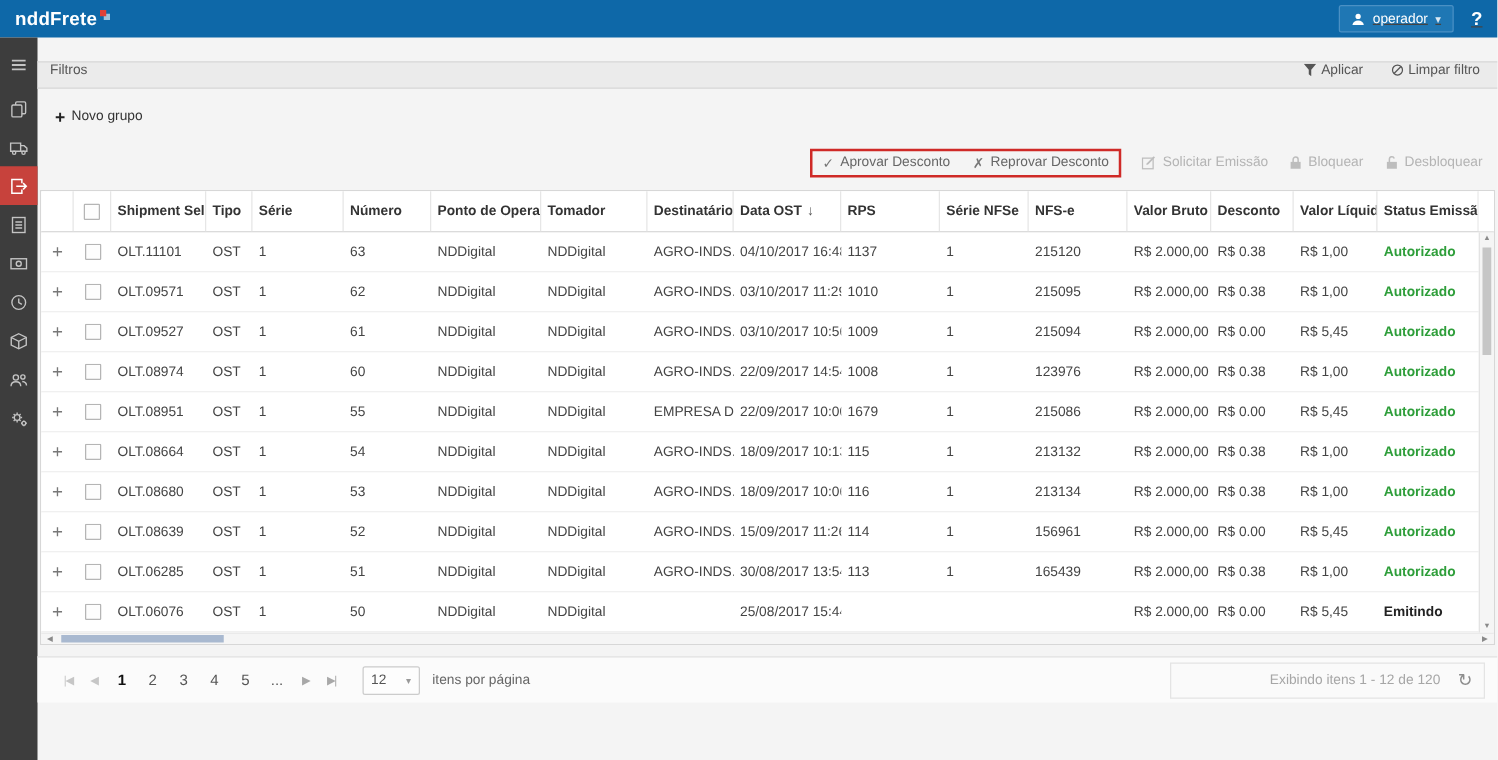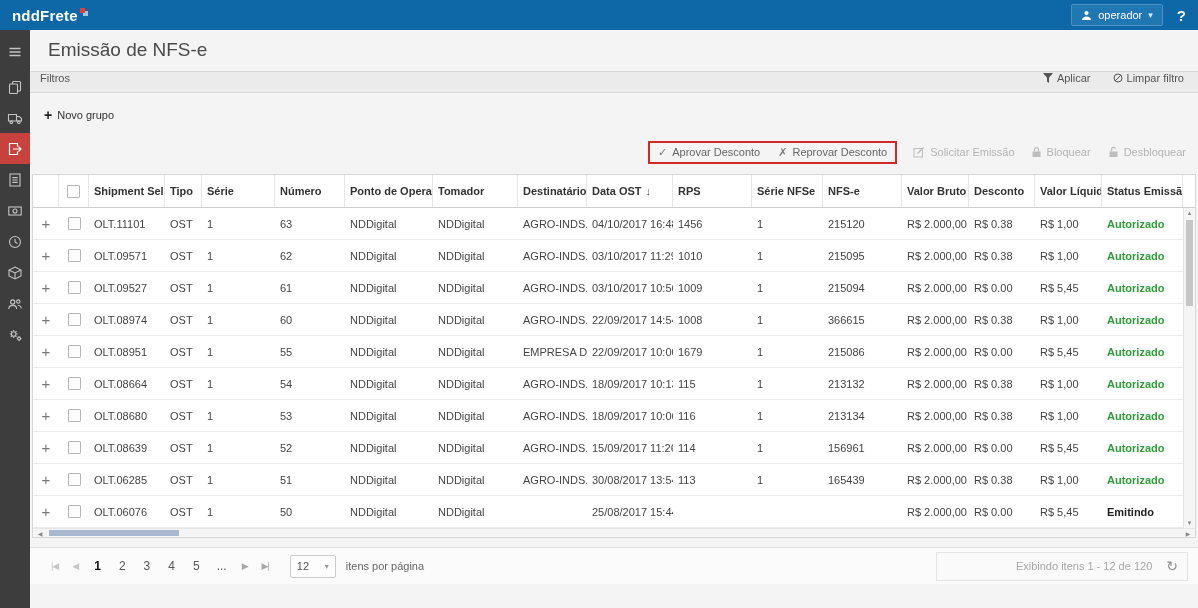--- a/index.html
+++ b/index.html
@@ -4,21 +4,21 @@
 <style>
   * { box-sizing: border-box; margin: 0; padding: 0; }
   html,body { width:1198px; height:608px; overflow:hidden; background:#f4f4f4;
               font-family:"Liberation Sans", sans-serif; font-size:11px; color:#444; }
 
   
   .topbar { height:30px; background:#0e68a8; display:flex; align-items:center; padding:0 12px; }
   .logo { display:flex; align-items:flex-start; cursor:pointer; }
   .logo-text { color:#fff; font-size:15px; font-weight:bold; letter-spacing:.2px; }
   .logo-sq { width:5px; height:5px; background:#e04038; margin:1px 0 0 2px; box-shadow:3px 3px 0 0 #9fc3dd; }
-  .topbar-right { margin-left:auto; display:flex; align-items:center; gap:14px; }
+  .topbar-right { margin-left:auto; display:flex; align-items:center; gap:14px;text-decoration:underline; }
   .user-btn { display:flex; align-items:center; gap:6px; background:#1f77b4; border:1px solid #4a90c4;
               border-radius:2px; height:22px; padding:0 9px; color:#fff; font-size:11px; cursor:pointer; }
   .caret { font-size:9px; color:#dce9f3; }
   .help-btn { color:#fff; font-size:15px; font-weight:bold; cursor:pointer; }
 
   
   .app { display:flex; height:578px; }
   .sidebar { width:30px; background:#3d3d3d; display:flex; flex-direction:column; align-items:center; padding-top:6px; flex:none; }
   .sb-item { width:30px; height:31px; display:flex; align-items:center; justify-content:center; cursor:pointer; }
   .sb-item.first { margin-bottom:4px; }
@@ -184,21 +184,20 @@
           <path d="M6.7 3v1.3M6.7 9.7V11M2.7 7H4M9.4 7h1.3M3.9 4.2l.9.9M8.6 8.9l.9.9M9.5 4.2l-.9.9M4.8 8.9l-.9.9"></path>
           <circle cx="12.1" cy="11.6" r="1.5"></circle>
           <path d="M12.1 9.3v.9M12.1 13v.9M9.8 11.6h.9M13.5 11.6h.9"></path>
         </svg>
     </div>
   </nav>
 
   <main class="main">
 
     <div class="page-head">
-      <div class="page-title">Emissão de NFS-e</div>
     </div>
 
     <div class="filters-bar">
       <span class="filters-label">Filtros</span>
       <div class="filters-actions">
         <span class="flink">
           <svg width="10" height="10" viewBox="0 0 10 10">
               <path d="M0 0h10L6 4.8V10L4 8.4V4.8z" fill="#555"></path>
             </svg>
           <span>Aplicar</span>
@@ -315,21 +314,21 @@
     <div class="cell c-exp">+</div>
     <div class="cell c-chk"><input type="checkbox" style=""></div>
     <div class="cell">OLT.11101</div>
     <div class="cell">OST</div>
     <div class="cell">1</div>
     <div class="cell">63</div>
     <div class="cell">NDDigital</div>
     <div class="cell">NDDigital</div>
     <div class="cell">AGRO-INDS...</div>
     <div class="cell">04/10/2017 16:48</div>
-    <div class="cell">1456</div>
+    <div class="cell">1137</div>
     <div class="cell">1</div>
     <div class="cell">215120</div>
     <div class="cell">R$ 2.000,00</div>
     <div class="cell">R$ 0.38</div>
     <div class="cell">R$ 1,00</div>
     <div class="cell st st-green">Autorizado</div>
   </div>
 
   <div class="grow gcols">
     <div class="cell c-exp">+</div>
@@ -377,21 +376,21 @@
     <div class="cell">OLT.08974</div>
     <div class="cell">OST</div>
     <div class="cell">1</div>
     <div class="cell">60</div>
     <div class="cell">NDDigital</div>
     <div class="cell">NDDigital</div>
     <div class="cell">AGRO-INDS...</div>
     <div class="cell">22/09/2017 14:54</div>
     <div class="cell">1008</div>
     <div class="cell">1</div>
-    <div class="cell">366615</div>
+    <div class="cell">123976</div>
     <div class="cell">R$ 2.000,00</div>
     <div class="cell">R$ 0.38</div>
     <div class="cell">R$ 1,00</div>
     <div class="cell st st-green">Autorizado</div>
   </div>
 
   <div class="grow gcols">
     <div class="cell c-exp">+</div>
     <div class="cell c-chk"><input type="checkbox" style=""></div>
     <div class="cell">OLT.08951</div>

